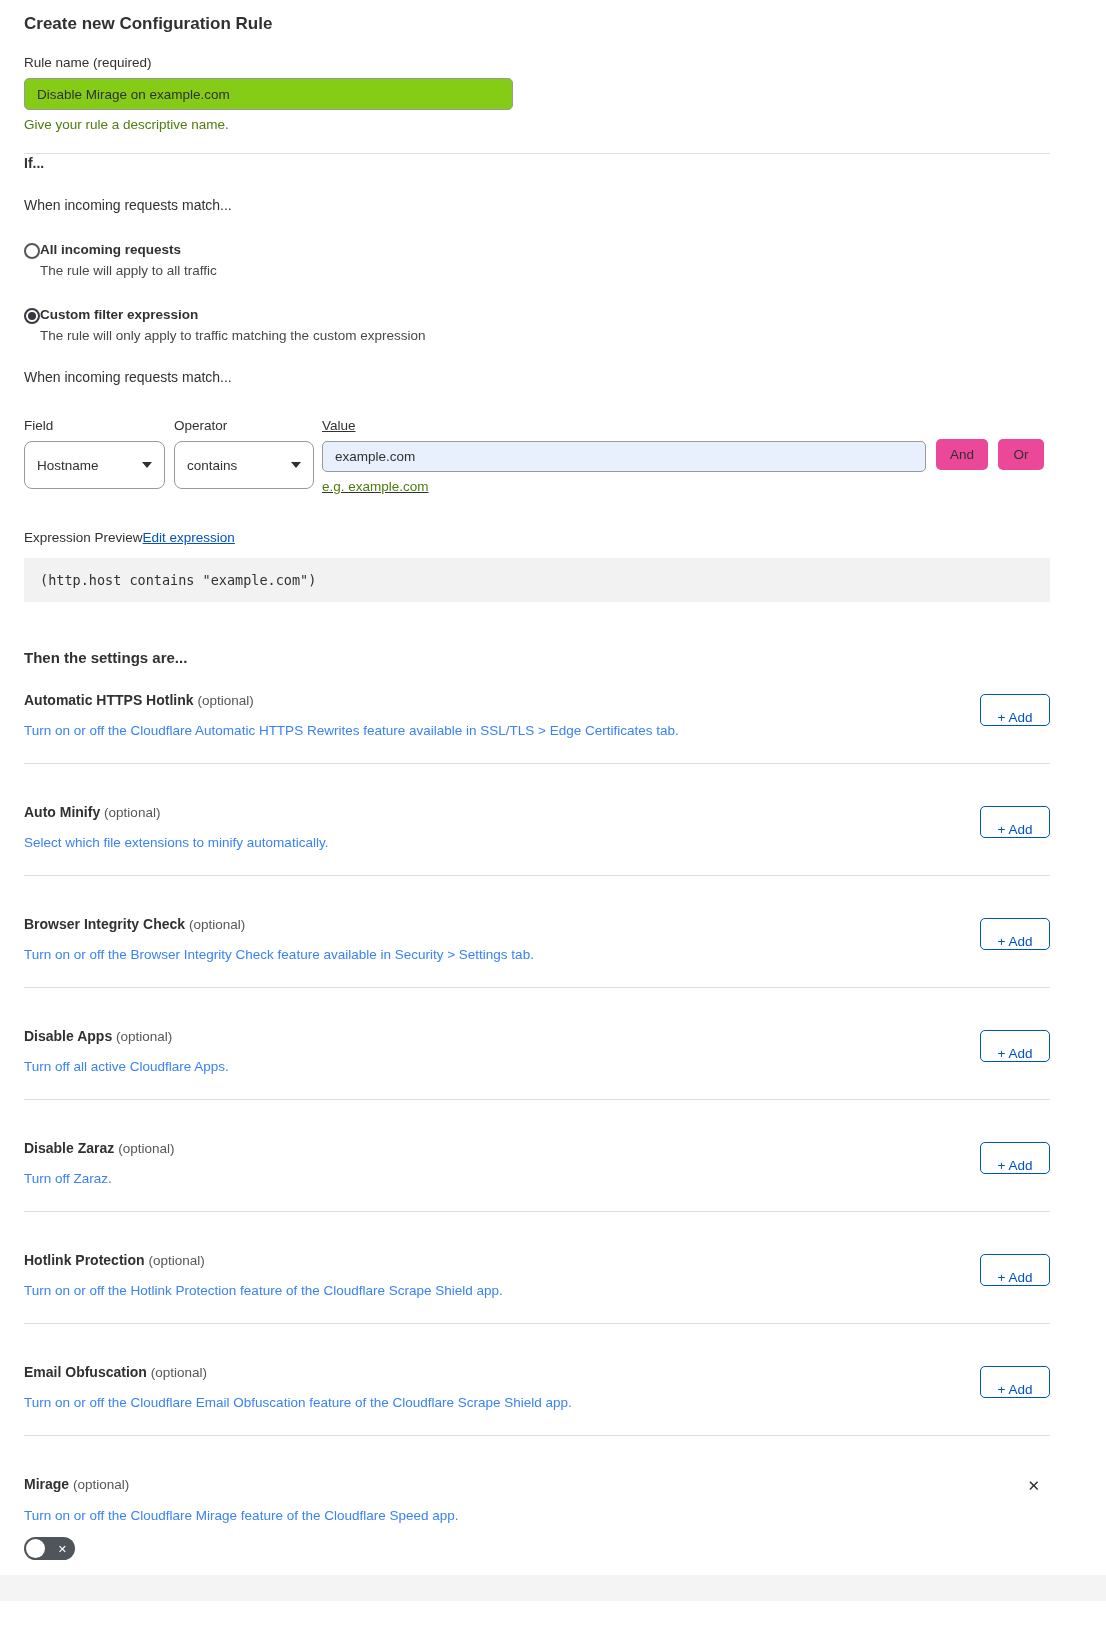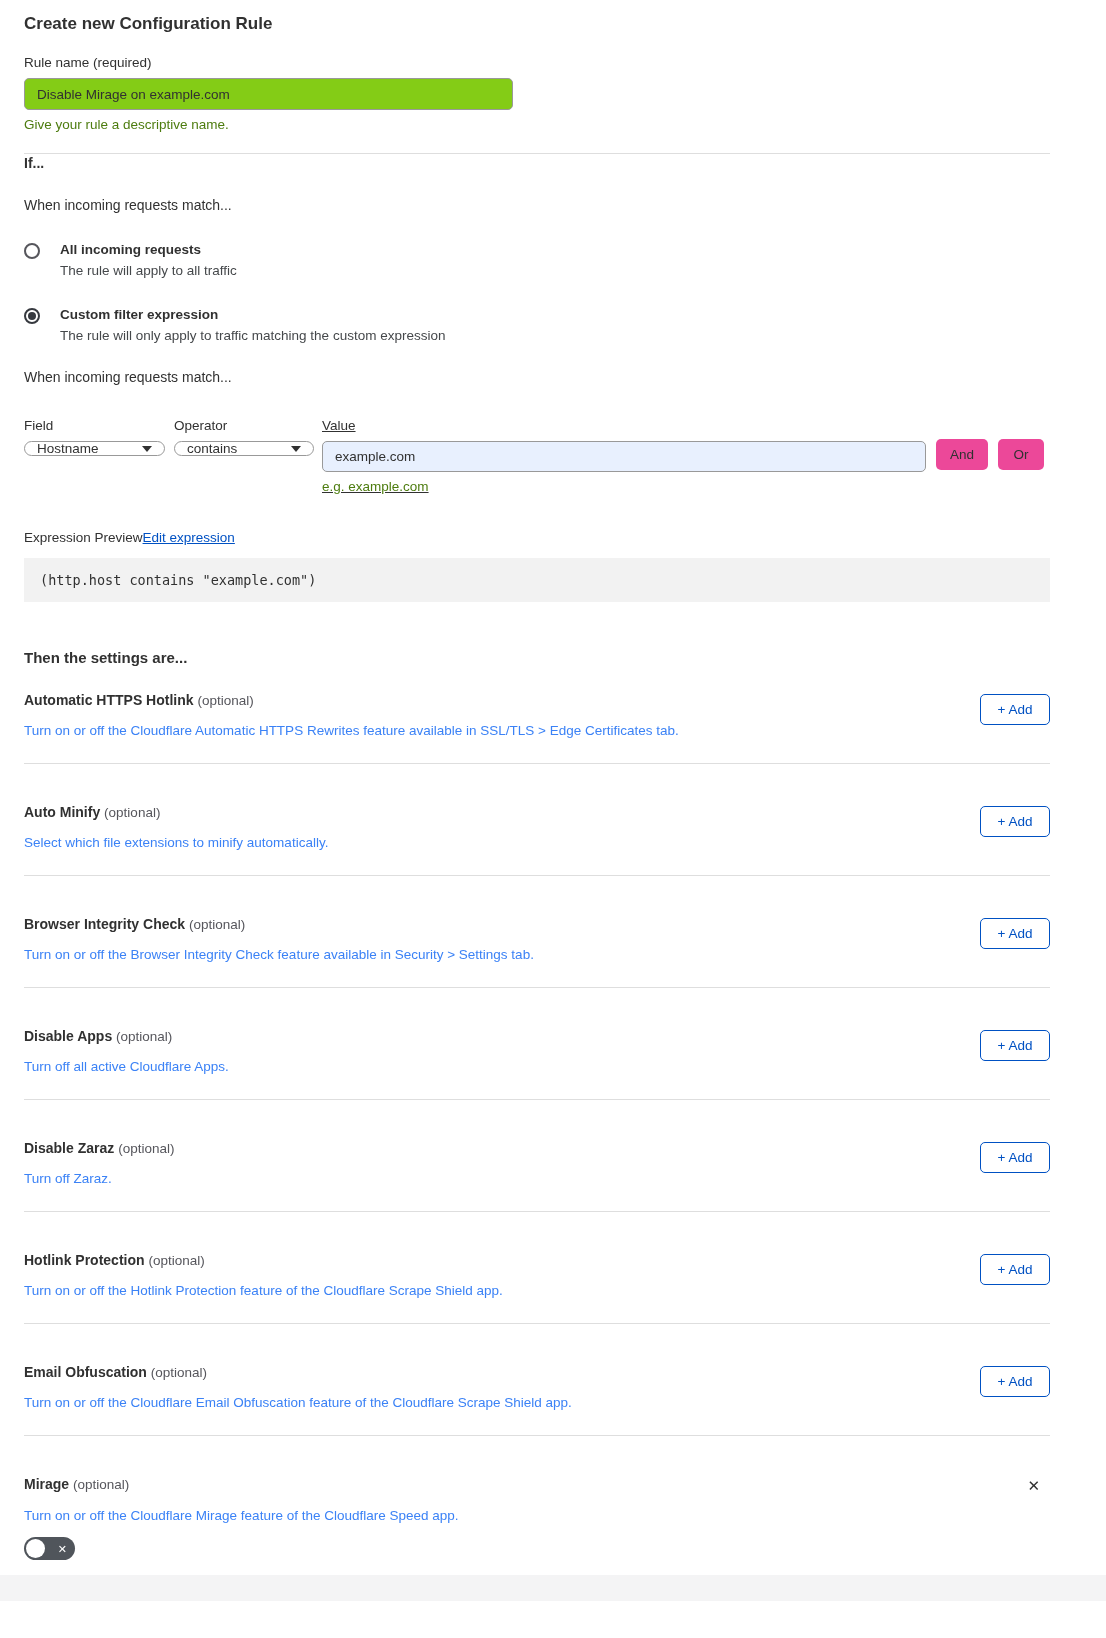--- a/index.html
+++ b/index.html
@@ -23,39 +23,39 @@
     font-family: "Liberation Sans", sans-serif;
     outline: none; background: #84cc16;
   }
   .helper { font-size: 13.5px; margin-top: 7px; color: #4d7c0f; }
 
   hr.divider { border: 0; border-top: 1px solid #dedede; margin: 21px 0 0 0; }
 
   h2.if-heading { font-size: 14px; font-weight: 700; margin: 1px 0 0 0; }
   h3.sub-heading { font-size: 14px; font-weight: 400; margin: 26px 0 0 0; }
 
-  .radio-option { display: flex; gap: 20px; margin-top: 29px; cursor: pointer; }
+  .radio-option { display: flex; gap: 0; margin-top: 29px; cursor: pointer; }
   .radio-circle {
     flex: 0 0 auto; width: 16px; height: 16px; border-radius: 50%;
     border: 2px solid #56565c; background: #fff; margin-top: 1px;
     display: flex; align-items: center; justify-content: center;
   }
   .radio-option.checked .radio-circle { border-color: #36393f; }
   .radio-dot { width: 8px; height: 8px; border-radius: 50%; background: transparent; }
   .radio-option.checked .radio-dot { background: #36393f; }
   .radio-label { font-weight: 700; font-size: 13.5px; }
   .radio-desc { margin-top: 6px; font-weight: 400; color: #45484b; }
 
   .builder-row { display: flex; margin-top: 33px; align-items: flex-start; }
   .col .field-label { margin-bottom: 8px; }
   .col.field-col { width: 141px; }
   .col.operator-col { width: 140px; margin-left: 9px; }
   .col.value-col { width: 604px; margin-left: 8px; text-decoration: underline; }
   .select-control {
-    height: 15px; border: 1px solid #999; border-radius: 8px; background: #fff;
+    height: 48px; border: 1px solid #999; border-radius: 8px; background: #fff;
     display: flex; align-items: center; justify-content: space-between;
     padding: 0 12px; cursor: pointer; font-size: 13.5px;
   }
   .caret { width: 0; height: 0; border-left: 5px solid transparent; border-right: 5px solid transparent; border-top: 6px solid #313131; }
   .value-input {
     width: 100%; height: 31px;
     border: 1px solid #999; border-radius: 5px;
     background: #e8f0fe; padding: 0 12px; font-size: 13.5px; color: #313131;
     font-family: "Liberation Sans", sans-serif; outline: none;
   }
@@ -82,21 +82,21 @@
     display: flex; justify-content: space-between; align-items: flex-start;
     padding: 40px 0 25px 0; border-bottom: 1px solid #dedede;
   }
   .setting-row.first { padding-top: 26px; }
   .setting-title { font-size: 14px; font-weight: 700; }
   .optional { font-weight: 400; color: #56565c; font-size: 13.5px; }
   .setting-desc { margin-top: 15px; color: #3b82f6; }
   .btn-add {
     flex: 0 0 auto; margin-top: 2px; min-width: 70px; height: 31px;
     background: #fff; color: #0051c3; border: 1px solid #0051c3; border-radius: 5px;
-    font-size: 13.5px; font-family: "Liberation Sans", sans-serif; padding: 7px 16px; cursor: pointer;
+    font-size: 13.5px; font-family: "Liberation Sans", sans-serif; padding: 15px 16px; cursor: pointer;
   }
 
   .mirage-section { padding-top: 40px; }
   .mirage-header { display: flex; justify-content: space-between; align-items: flex-start; }
   .close-btn {
     background: none; border: 0; cursor: pointer; padding: 0;
     font-size: 15px; color: #313131; line-height: 1; margin-right: 10px; margin-top: 2px;
     font-family: "Liberation Sans", sans-serif;
   }
   .toggle {

